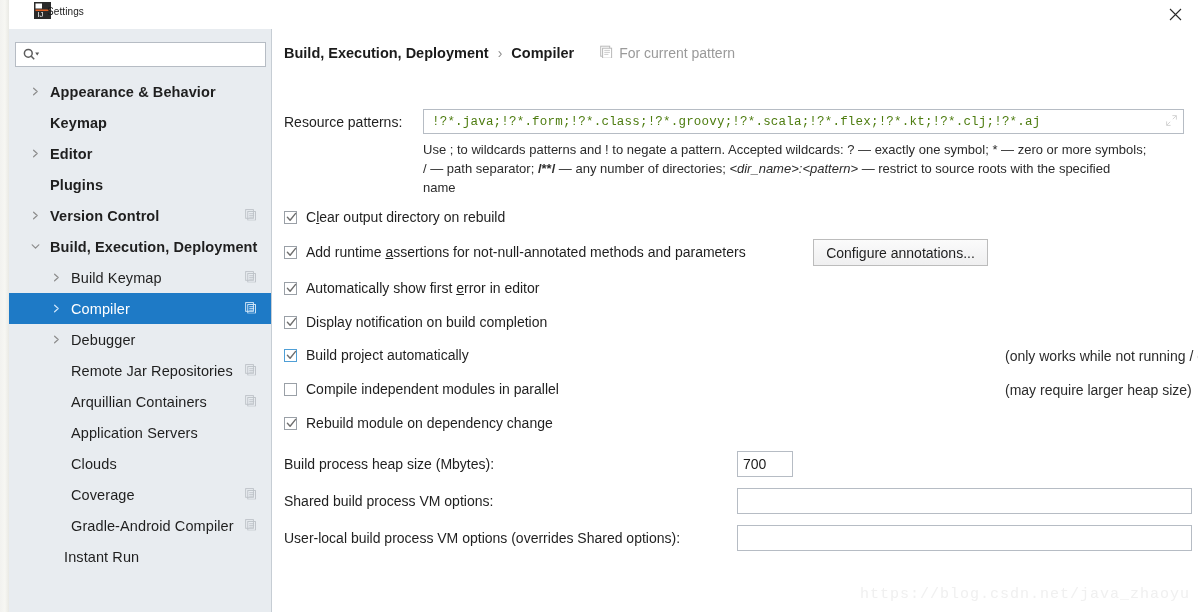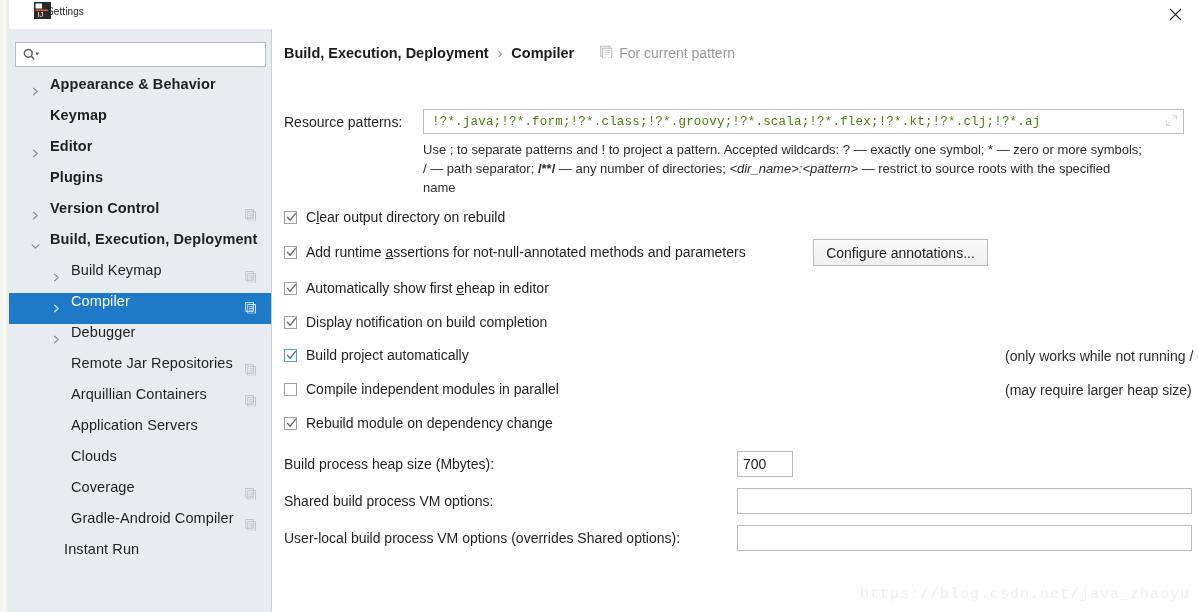--- a/index.html
+++ b/index.html
@@ -88,21 +88,21 @@
 
   #tree {
     position: absolute;
     left: 0; top: 47px;
     width: 262px;
     }
   .tree-row {
     position: relative;
     height: 31px;
     display: flex;
-    align-items: flex-start;
+    align-items: center;
     box-sizing: border-box;
     cursor: default;
     white-space: nowrap;
   }
   .tree-row.selected {
     background: #1e7ac6;
   }
   .tree-row.selected .tree-label { color: #ffffff; }
   .arrow {
     width: 16px;
@@ -478,21 +478,21 @@
       <svg width="13" height="13" viewBox="0 0 13 13">
         <path d="M7.4 1.6 L11.4 1.6 L11.4 5.6" stroke="#a8a8a8" stroke-width="1" fill="none"></path>
         <path d="M11.2 1.8 L7.8 5.2" stroke="#a8a8a8" stroke-width="1"></path>
         <path d="M5.6 11.4 L1.6 11.4 L1.6 7.4" stroke="#a8a8a8" stroke-width="1" fill="none"></path>
         <path d="M1.8 11.2 L5.2 7.8" stroke="#a8a8a8" stroke-width="1"></path>
       </svg>
     </span>
   </div>
 
   <div id="resource-help">
-    <span>Use ; to separate patterns and ! to project a pattern. Accepted wildcards: </span><span>? — exactly one symbol; * — zero or more symbols;</span><br>
+    <span>Use ; to wildcards patterns and ! to negate a pattern. Accepted wildcards: </span><span>? — exactly one symbol; * — zero or more symbols;</span><br>
     <span>/ — path separator; </span><b>/**/</b><span> — any number of directories; </span><i>&lt;dir_name&gt;:&lt;pattern&gt;</i><span> — restrict to source roots with the specified</span><br>
     <span>name</span>
   </div>
 
   <div id="checkbox-host">
       <div class="cb-row" style="top: 180px;">
         <span class="cbox">
           <svg class="tick" width="11" height="11" viewBox="0 0 11 11">
             <path d="M1.4 5.3 L4.1 8.2 L9.6 1.4" stroke="#6e6e6e" stroke-width="1.4" fill="none" stroke-linecap="round" stroke-linejoin="round"></path>
           </svg>
@@ -506,21 +506,21 @@
           </svg>
         </span>
         <span class="cb-label"><span>Add runtime </span><u>a</u><span>ssertions for not-null-annotated methods and parameters</span></span>
       </div>
       <div class="cb-row" style="top: 251px;">
         <span class="cbox">
           <svg class="tick" width="11" height="11" viewBox="0 0 11 11">
             <path d="M1.4 5.3 L4.1 8.2 L9.6 1.4" stroke="#6e6e6e" stroke-width="1.4" fill="none" stroke-linecap="round" stroke-linejoin="round"></path>
           </svg>
         </span>
-        <span class="cb-label"><span>Automatically show first </span><u>e</u><span>heap in editor</span></span>
+        <span class="cb-label"><span>Automatically show first </span><u>e</u><span>rror in editor</span></span>
       </div>
       <div class="cb-row" style="top: 285px;">
         <span class="cbox">
           <svg class="tick" width="11" height="11" viewBox="0 0 11 11">
             <path d="M1.4 5.3 L4.1 8.2 L9.6 1.4" stroke="#6e6e6e" stroke-width="1.4" fill="none" stroke-linecap="round" stroke-linejoin="round"></path>
           </svg>
         </span>
         <span class="cb-label"><span>Display notification on build completion</span><span></span></span>
       </div>
       <div class="cb-row" style="top: 318px;">

